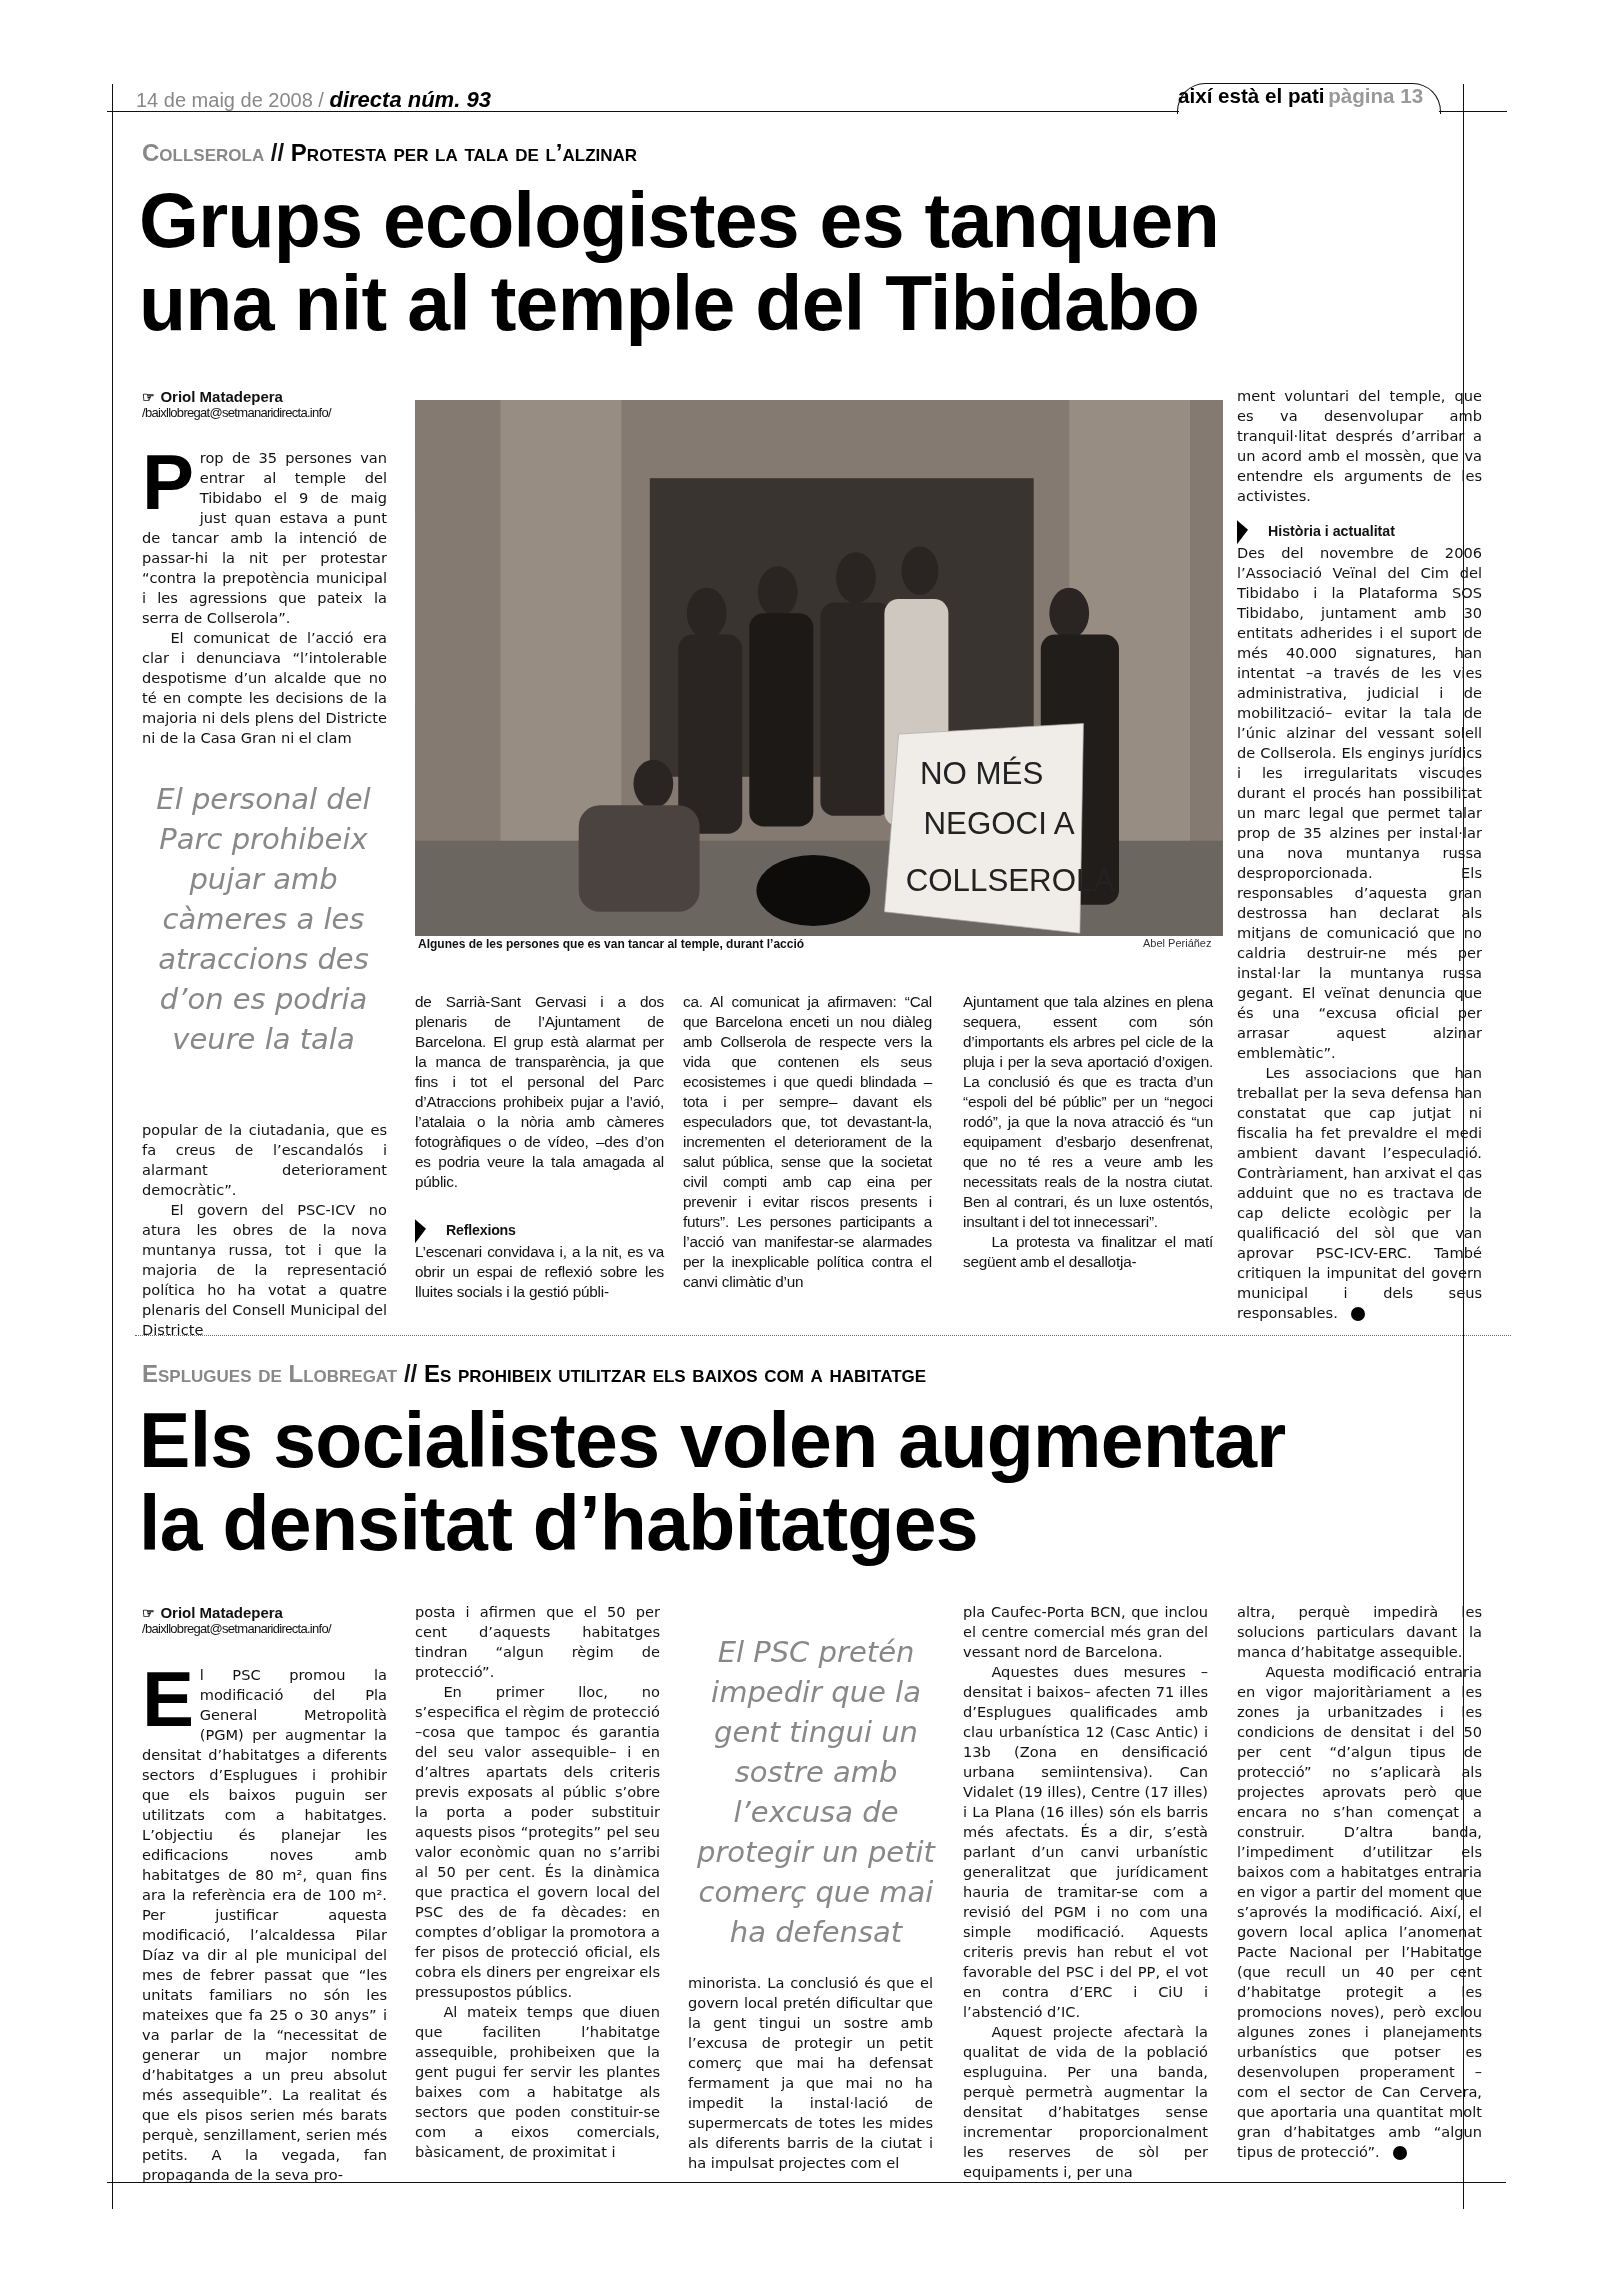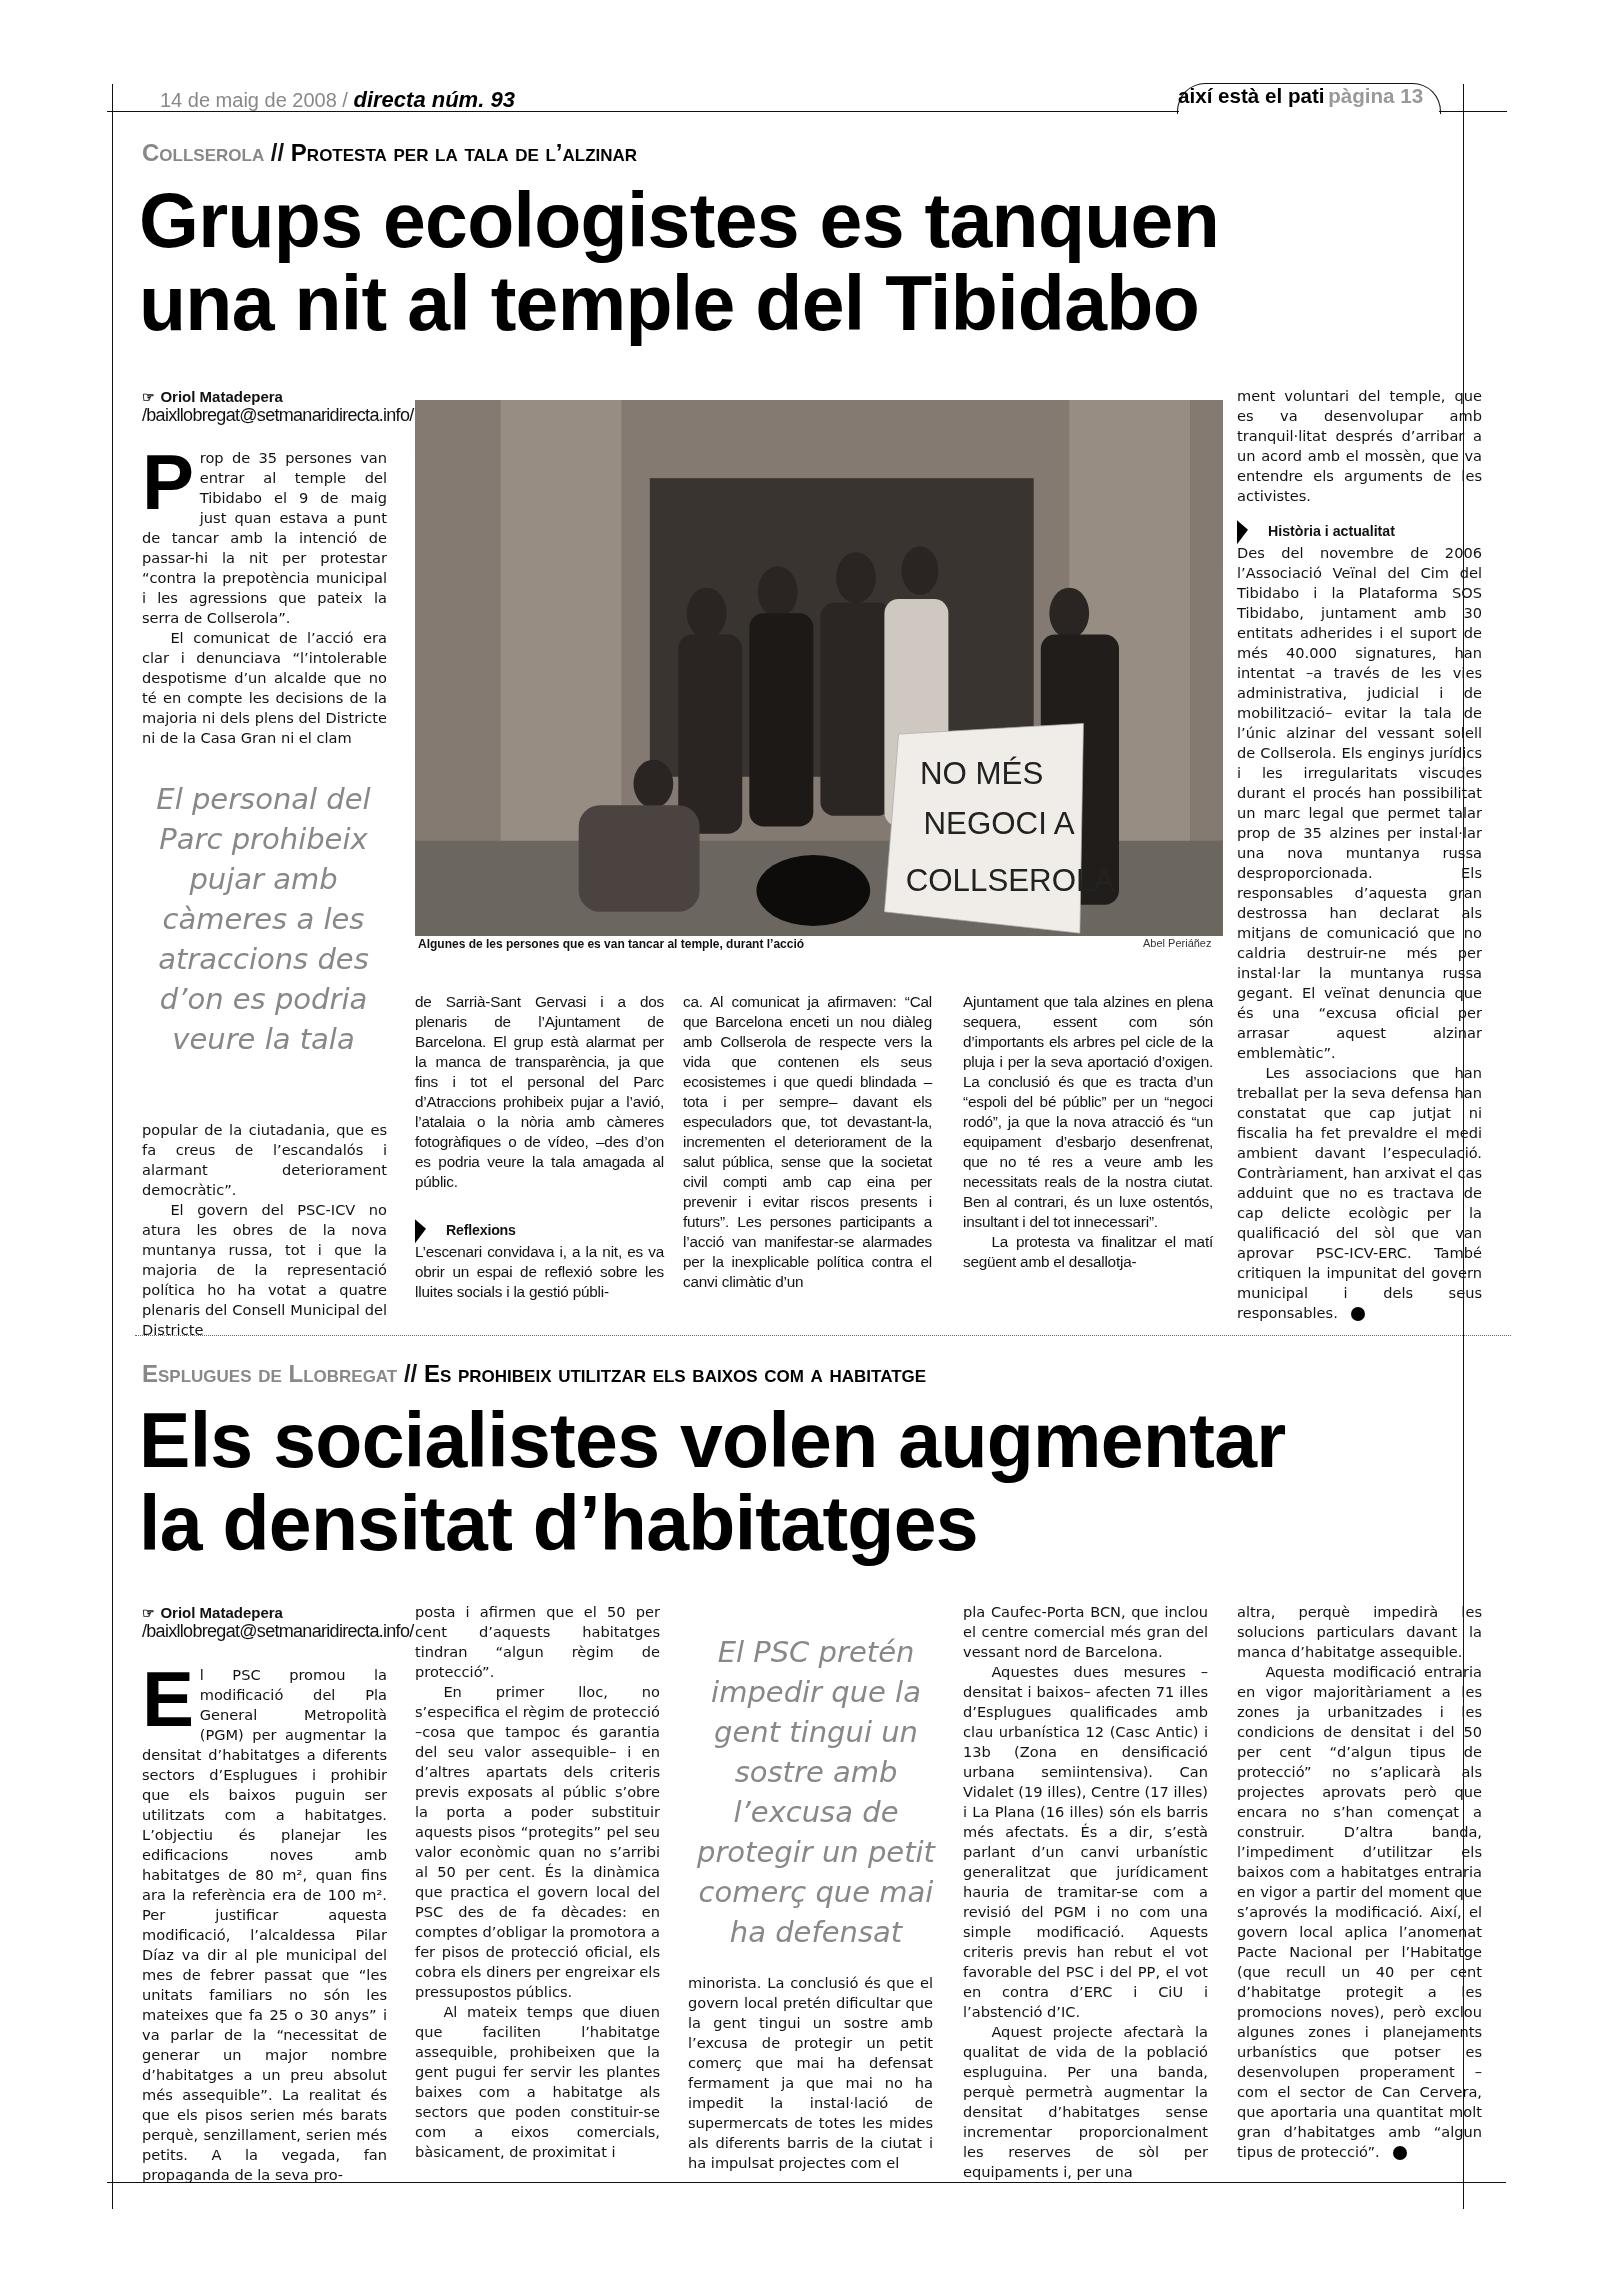--- a/index.html
+++ b/index.html
@@ -2,34 +2,34 @@
 <html style="font-size:11.4px"><head>
 <meta charset="utf-8">
 <style>
   html, body { margin: 0; padding: 0; background: #fff; }
   body { width: 1623px; height: 2295px; position: relative; overflow: hidden; font-family: "DejaVu Sans", sans-serif; color: #111; }
   .abs { position: absolute; }
   .vline { position: absolute; width: 1.4px; background: #111; }
   .hline { position: absolute; height: 1.4px; background: #111; }
 
   
-  #hdr-date { left: 160px; top: 87px; font-family: "Liberation Sans", sans-serif; font-size: 20px; color: #888; white-space: nowrap; text-align: center; }
+  #hdr-date { left: 136px; top: 87px; font-family: "Liberation Sans", sans-serif; font-size: 20px; color: #888; white-space: nowrap; text-align: center; }
   #hdr-date .issue { color: #000; font-weight: bold; font-style: italic; font-size: 22px; }
   #hdr-tab { left: 1177px; top: 83px; width: 262px; height: 30px; border: 1.4px solid #111; border-bottom: none; border-radius: 28.4px 28.4px 0 0; }
   #hdr-tab .sec { font-family: "Liberation Sans", sans-serif; font-weight: bold; font-size: 20.6px; color: #000; }
   #hdr-tab .pg { font-family: "Liberation Sans", sans-serif; font-weight: bold; font-size: 20.6px; color: #999; }
 
   .kicker { font-family: "Liberation Sans", sans-serif; font-weight: bold; font-variant: small-caps; white-space: nowrap; }
   .kicker .place { color: #888; }
   .kicker .slash { color: #111; }
   .kicker .topic { color: #000; }
   .headline { font-family: "Liberation Sans", sans-serif; font-weight: bold; color: #000; letter-spacing: -0.7px; line-height: 1.08; }
 
   .byline-name { font-family: "Liberation Sans", sans-serif; font-weight: bold; font-size: 15px; white-space: nowrap; }
-  .byline-mail { font-family: "Liberation Sans", sans-serif; font-size: 18px; letter-spacing: -0.7px; white-space: nowrap; }
+  .byline-mail { font-family: "Liberation Sans", sans-serif; font-size: 13px; letter-spacing: -0.7px; white-space: nowrap; }
   .hand { display:inline-block; margin-right: 5.7px; font-size: 14.2px; }
 
   .col { position: absolute; font-family: "DejaVu Sans", sans-serif; font-size: 14.6px; line-height: 20px; text-align: justify; }
   .col.cond { font-family: "Liberation Sans", sans-serif; font-size: 15.3px; letter-spacing: -0.2px; }
   .col p { margin: 0; }
   .col p.ind { text-indent: 28.4px; }
   .drop { float: left; font-family: "Liberation Sans", sans-serif; font-weight: bold; font-size: 78px; line-height: 61px; margin: 4.3px 5.7px 0 0; color: #000; }
 
   .pullquote { position: absolute; font-family: "DejaVu Sans", sans-serif; font-style: italic; color: #888; text-align: center; font-size: 29px; line-height: 40px; }
   .subhead { font-family: "Liberation Sans", sans-serif; font-weight: bold; font-size: 14.2px; margin: 26px 0 0 0; display: flex; align-items: center; }

